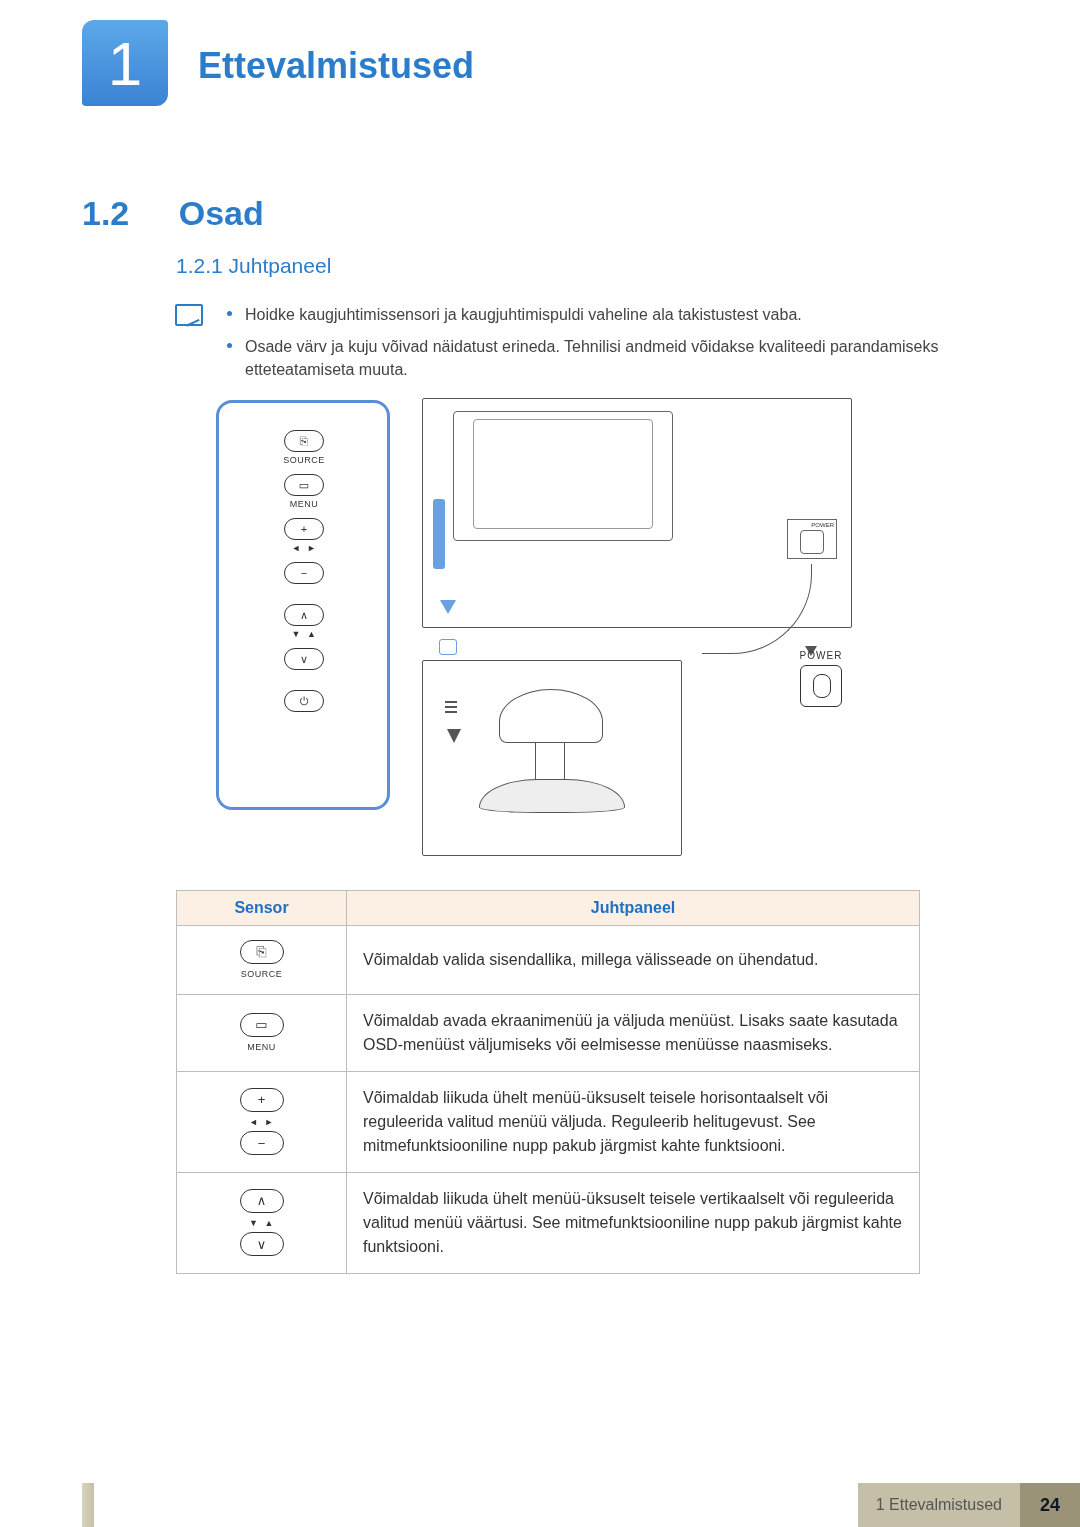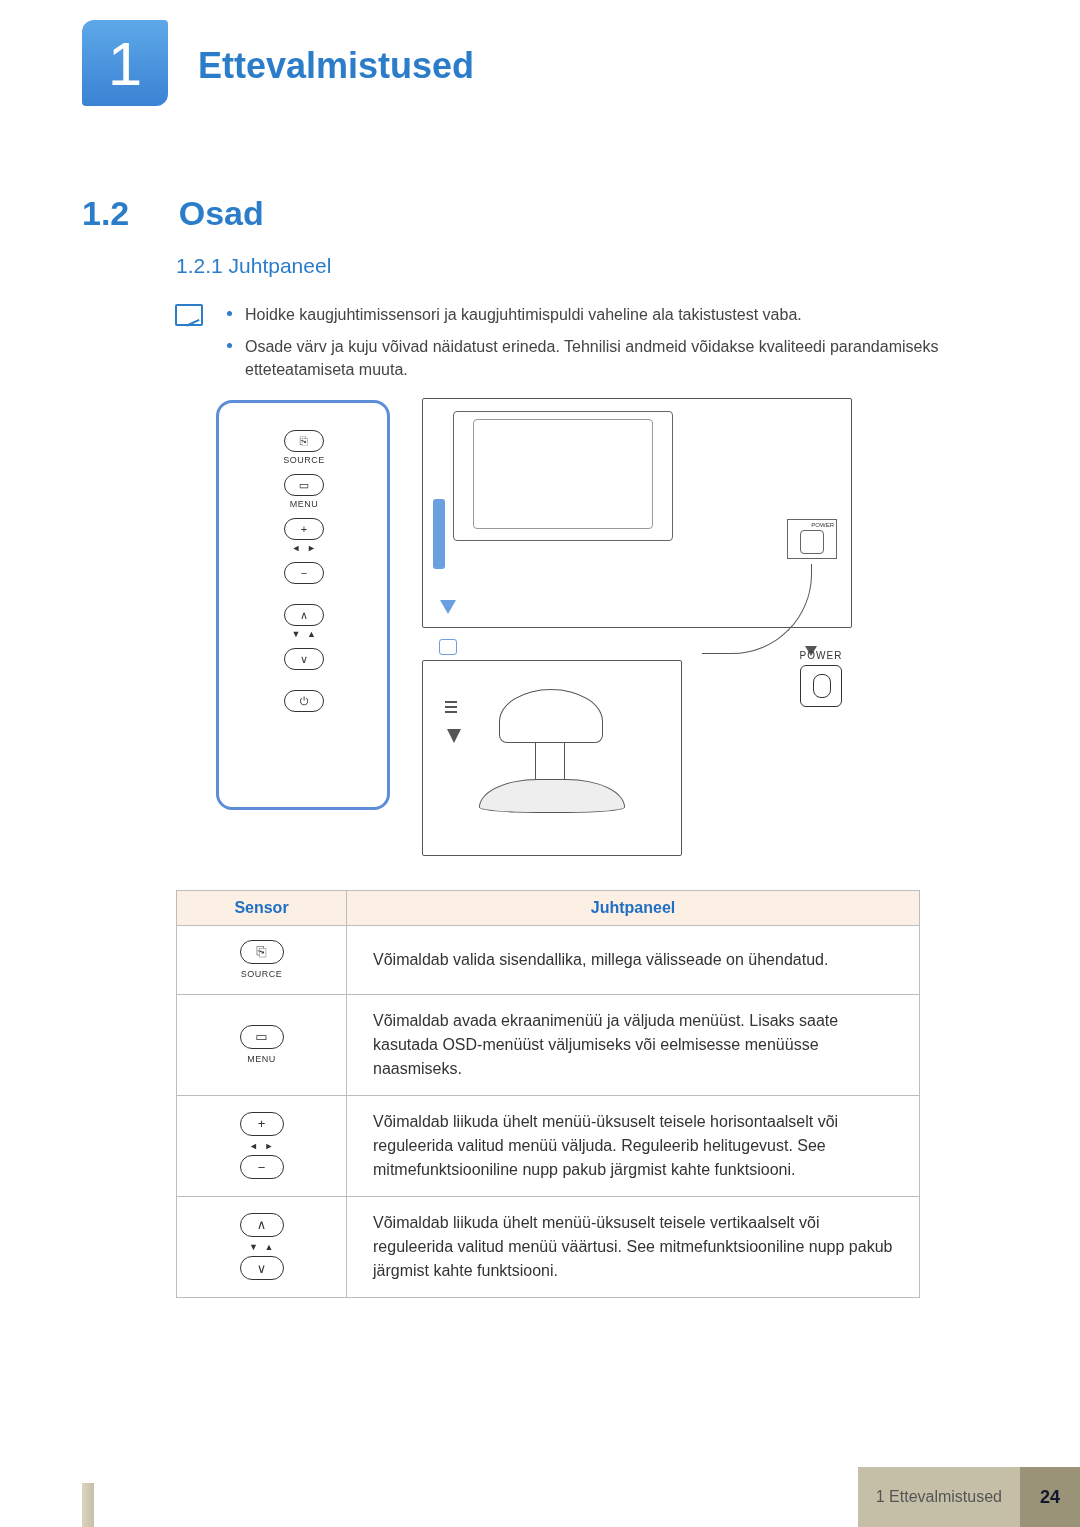--- a/index.html
+++ b/index.html
@@ -204,21 +204,21 @@
     .desc-table th {
       background: #fcefe3;
       color: #1f6fc4;
       font-weight: bold;
       border: 1px solid #bdbdbd;
       padding: 8px 28px;
       text-align: center;
     }
     .desc-table td {
       border: 1px solid #bdbdbd;
-      padding: 14px 26px;
+      padding: 14px 16px;
       vertical-align: middle;
       line-height: 1.5;
     }
     .desc-table td.sensor-cell {
       width: 170px;
       text-align: center;
       padding: 12px 4px;
     }
     .btn-pill {
       display: inline-flex;
@@ -240,21 +240,21 @@
       position: absolute;
       bottom: 0;
       left: 0;
       width: 1080px;
       height: 44px;
       background: #fff;
     }
     .footer-bar {
       position: absolute;
       right: 0; bottom: 0;
-      height: 60px;
+      height: 44px;
       display: flex;
       align-items: stretch;
       padding-left: 24px;
     }
     .footer-chaptext {
       background: #c6bfa7;
       color: #555;
       font-size: 16px;
       padding: 0 18px;
       display: flex;

